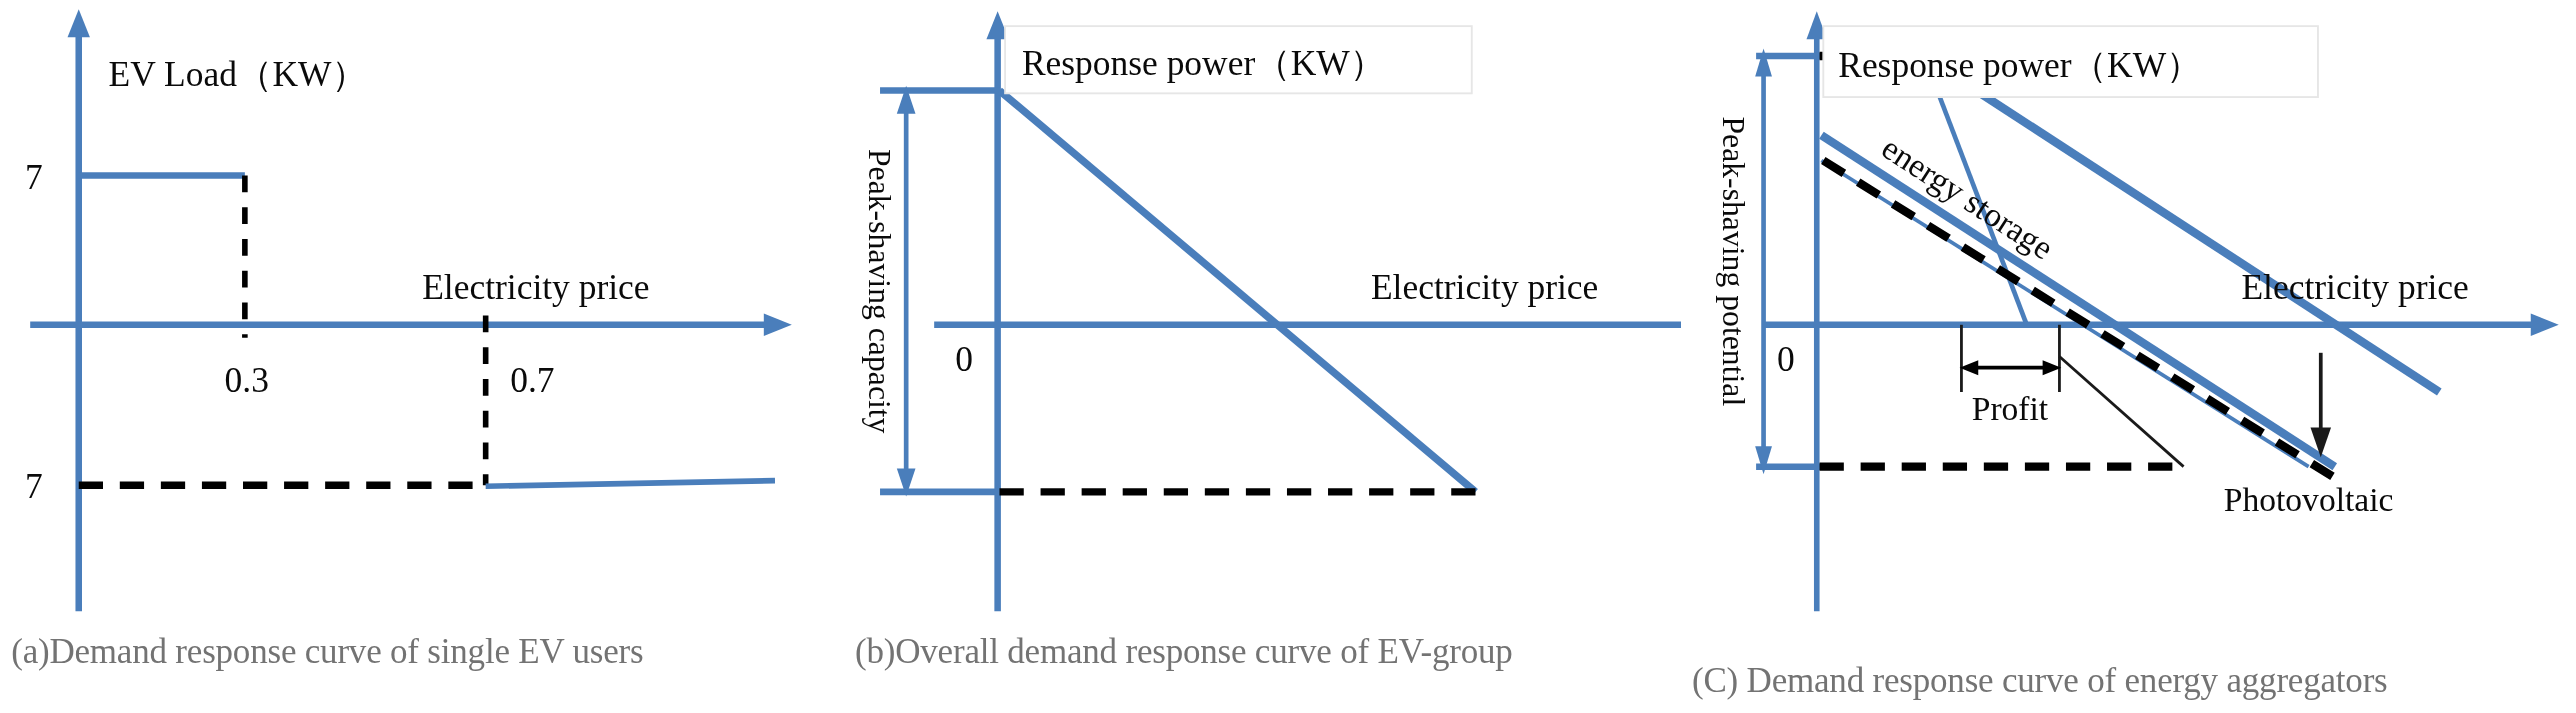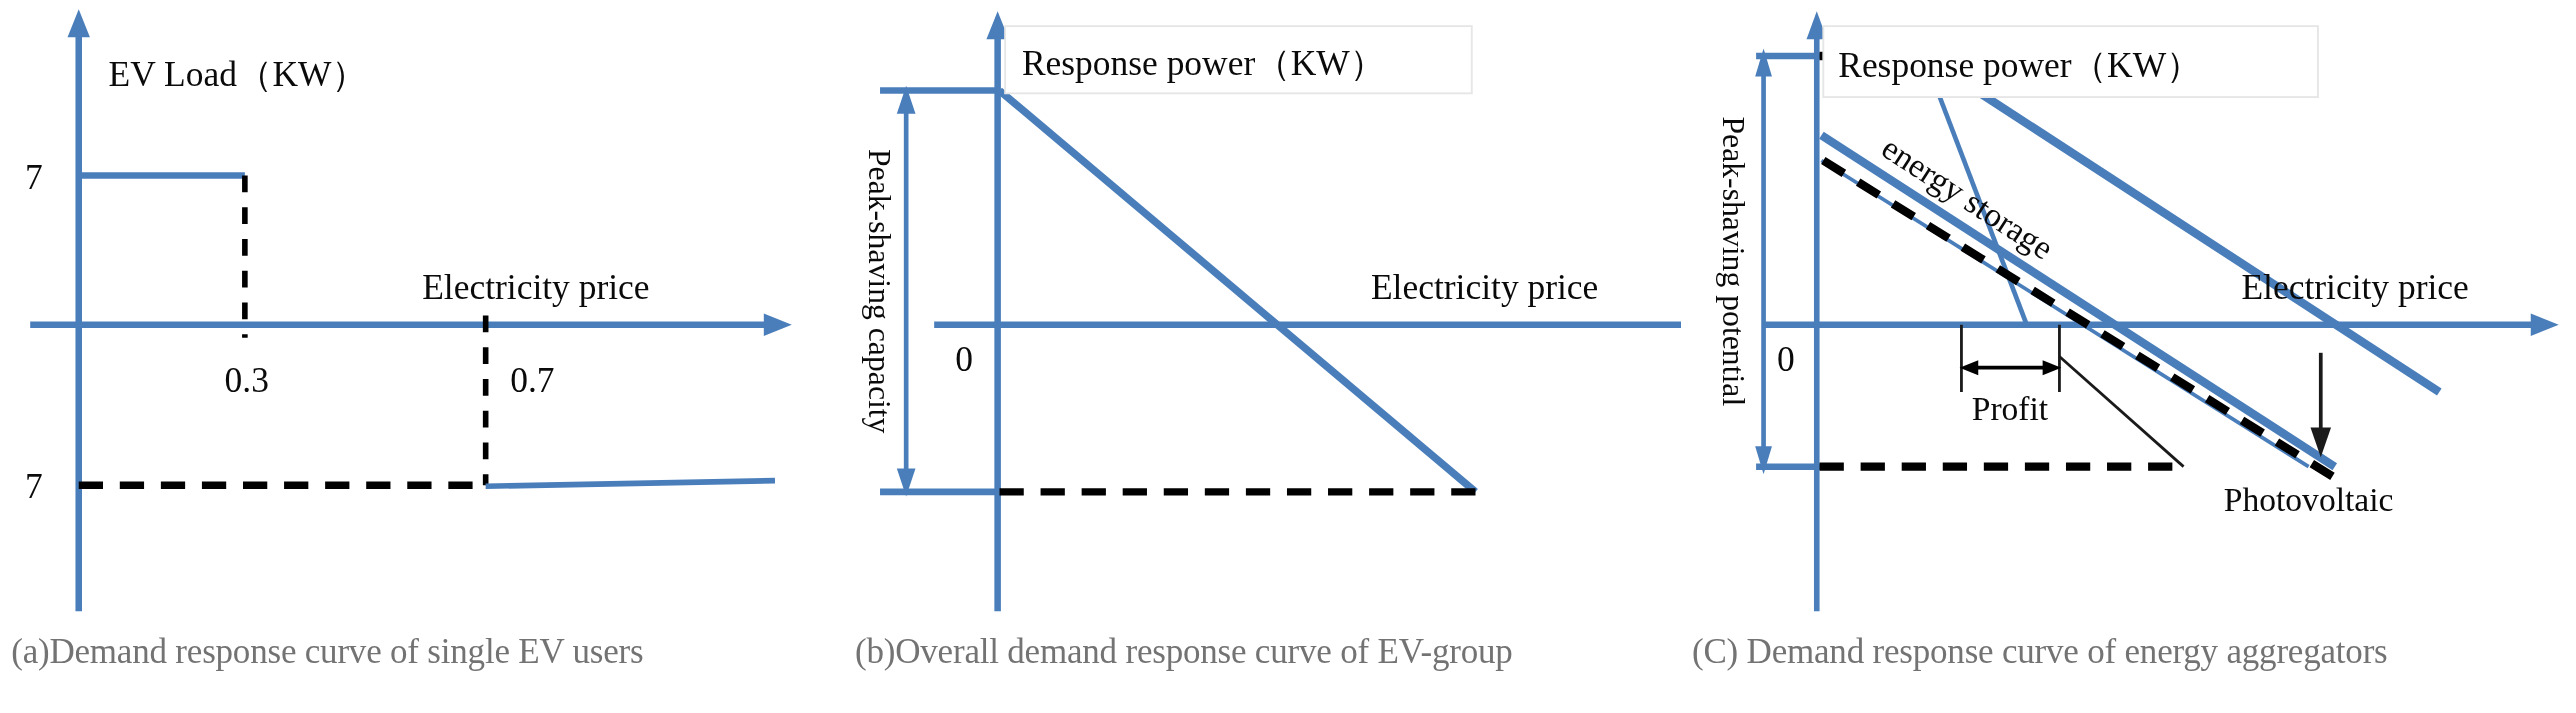--- a/index.html
+++ b/index.html
@@ -34,21 +34,21 @@
     position: absolute;
     top: 631px;
     font-size: 35px;
     line-height: 41px;
     letter-spacing: -0.2px;
     white-space: nowrap;
     color: #737373;
   }
   #caption-a { left: 11.2px;   }
   #caption-b { left: 855px;  }
-  #caption-c { left: 1692px; }
+  #caption-c { left: 1692px; margin-top: 29px; }
 
   
   text {
     font-family: "Liberation Serif", "DejaVu Serif", serif;
     fill: #0a0a0a;
   }
   .axis-title   { font-size: 38px; }
   .tick-label   { font-size: 38px; }
   .vert-label   { font-size: 34px; }
   .annot-label  { font-size: 36px; }

